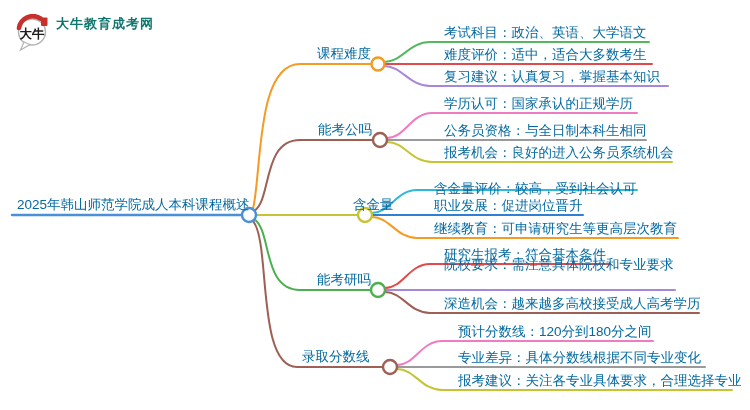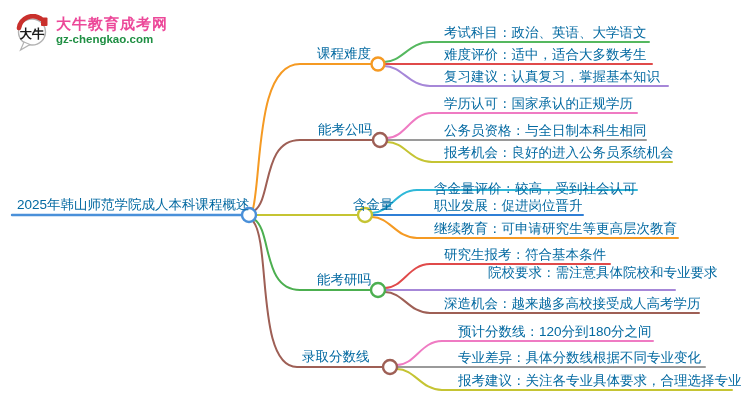--- a/index.html
+++ b/index.html
@@ -9,42 +9,41 @@
   }
   #map-svg{position:absolute;left:0;top:0;width:750px;height:410px;}
   .label{
     position:absolute;font-size:13.5px;line-height:17px;color:#0369a1;
     white-space:nowrap;z-index:2;
   }
   .root-label{width:225px;text-align:right;font-size:13.5px;}
   .logo{position:absolute;left:16px;top:14px;display:flex;align-items:flex-start;z-index:3;}
   .logo-icon{display:block;}
   .logo-text{margin-left:5px;}
-  .logo-name{font-size:15px;font-weight:bold;color:#ec4899;letter-spacing:1px;line-height:19px;}
+  .logo-name{font-size:13px;font-weight:bold;color:#0f766e;letter-spacing:1px;line-height:19px;}
   .logo-domain{font-size:11.5px;font-weight:bold;color:#1f8f43;line-height:13px;}
   path.link{fill:none;stroke-width:2;stroke-linecap:round;}
   path.thick{stroke-width:2.4;}
   circle.node{fill:#ffffff;stroke-width:2.4;}
 </style>
 </head>
 <body>
 
 <div id="stage">
 
   <div class="logo">
     <svg class="logo-icon" width="35" height="40" viewBox="0 0 35 40">
       <ellipse cx="16" cy="18" rx="13.5" ry="13" fill="#ffffff" stroke-width="1.4" stroke="#b3b3b3"></ellipse>
       <path d="M 8 28 L 4.5 36 L 14 30.5 Z" fill="#ffffff" stroke-width="1.2" stroke="#b3b3b3"></path>
       <path d="M 3 14 A 14 14 0 0 1 24.5 4.5" fill="none" stroke-width="4.6" stroke-linecap="round" stroke="#c9302c"></path>
       <rect x="25" y="3.5" width="6.5" height="8.5" rx="1" fill="#c9302c"></rect>
       <text x="16" y="23.5" text-anchor="middle" font-size="12.5" font-weight="bold" fill="#1c1c1c">大牛</text>
     </svg>
     <div class="logo-text">
       <div class="logo-name">大牛教育成考网</div>
-      <div class="logo-domain">gz-chengkao.com</div>
     </div>
   </div>
 
   <svg id="map-svg" viewBox="0 0 750 410">
 
     <path class="link thick" d="M 12 215 L 242 215" stroke="#4a90d9"></path>
 
     <path class="link" d="M 253 209 C 262 170 256 64 300 64 L 372 64" stroke="#f59a23"></path>
     <path class="link" d="M 384 62 C 402 62 409 42 430 42 L 649 42" stroke="#55b85f"></path>
     <path class="link" d="M 384 64 L 652 64" stroke="#e04a4a"></path>
@@ -90,21 +89,21 @@
   <div class="label" style="left:444px;top:144px;">报考机会：良好的进入公务员系统机会</div>
   <div class="label" style="left:444px;top:122px;">公务员资格：与全日制本科生相同</div>
 
   <div class="label" style="left:318px;top:196px;margin-left:35px;">含金量</div>
   <div class="label" style="left:434px;top:180px;">含金量评价：较高，受到社会认可</div>
   <div class="label" style="left:434px;top:197px;">职业发展：促进岗位晋升</div>
   <div class="label" style="left:434px;top:220px;">继续教育：可申请研究生等更高层次教育</div>
 
   <div class="label" style="left:317px;top:271px;">能考研吗</div>
   <div class="label" style="left:444px;top:246px;">研究生报考：符合基本条件</div>
-  <div class="label" style="left:444px;top:264px;margin-left:44px;">院校要求：需注意具体院校和专业要求</div>
+  <div class="label" style="left:444px;top:256px;">院校要求：需注意具体院校和专业要求</div>
   <div class="label" style="left:444px;top:295px;">深造机会：越来越多高校接受成人高考学历</div>
 
   <div class="label" style="left:302px;top:348px;">录取分数线</div>
   <div class="label" style="left:458px;top:323px;">预计分数线：120分到180分之间</div>
   <div class="label" style="left:458px;top:349px;">专业差异：具体分数线根据不同专业变化</div>
   <div class="label" style="left:458px;top:372px;">报考建议：关注各专业具体要求，合理选择专业</div>
 
 </div>
 
 </body></html>

